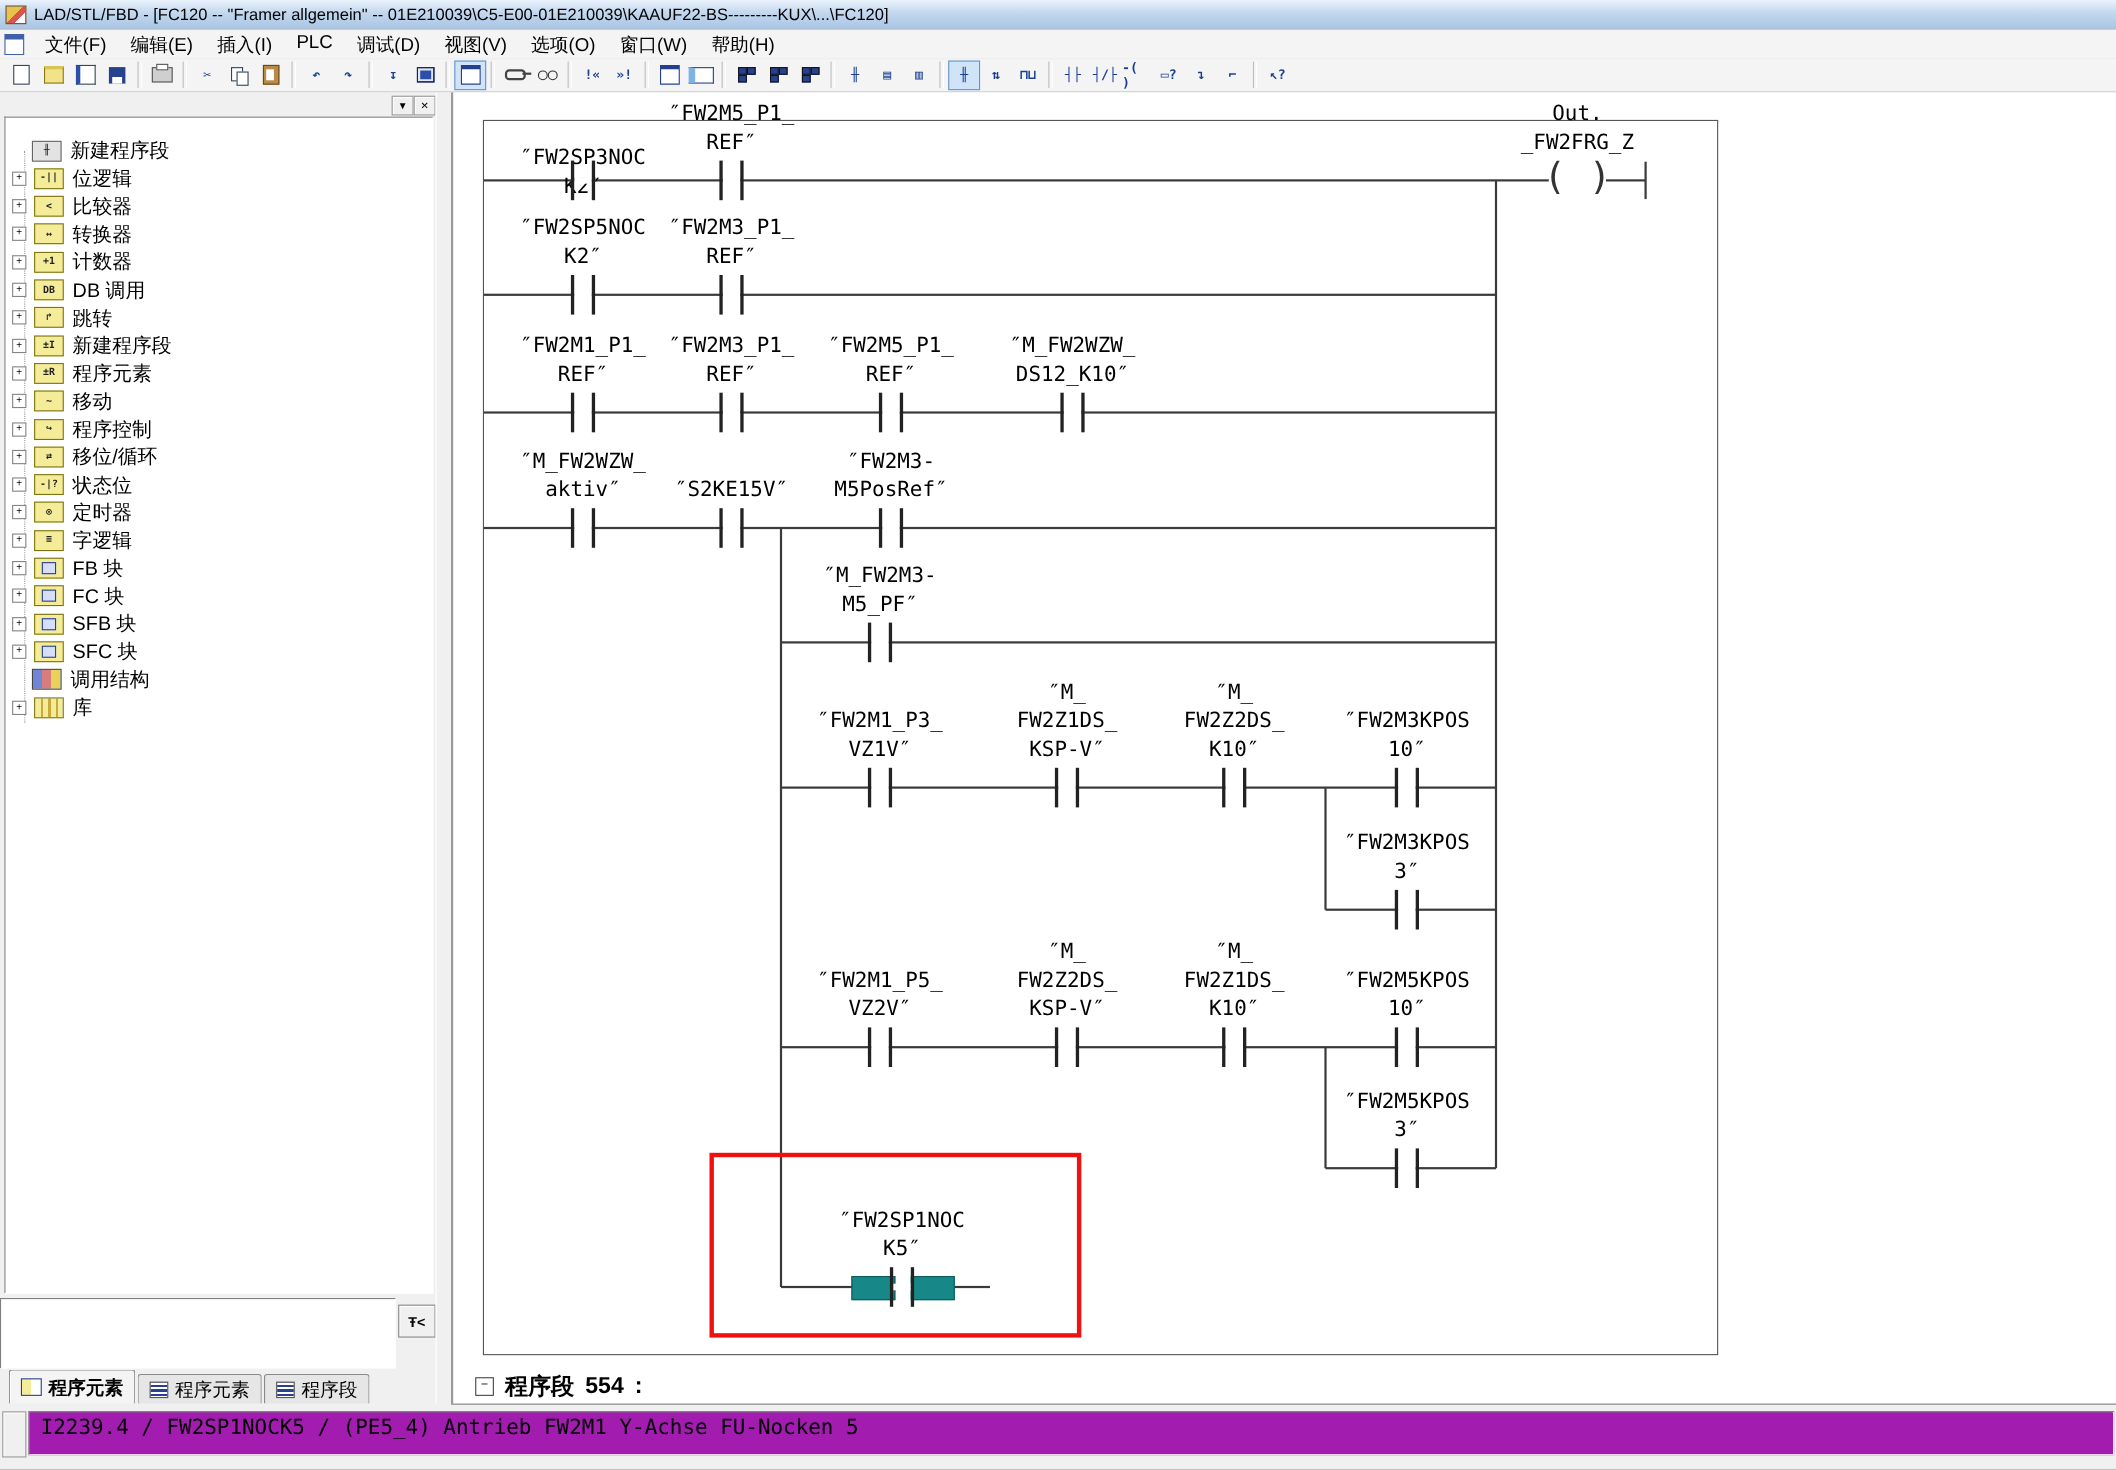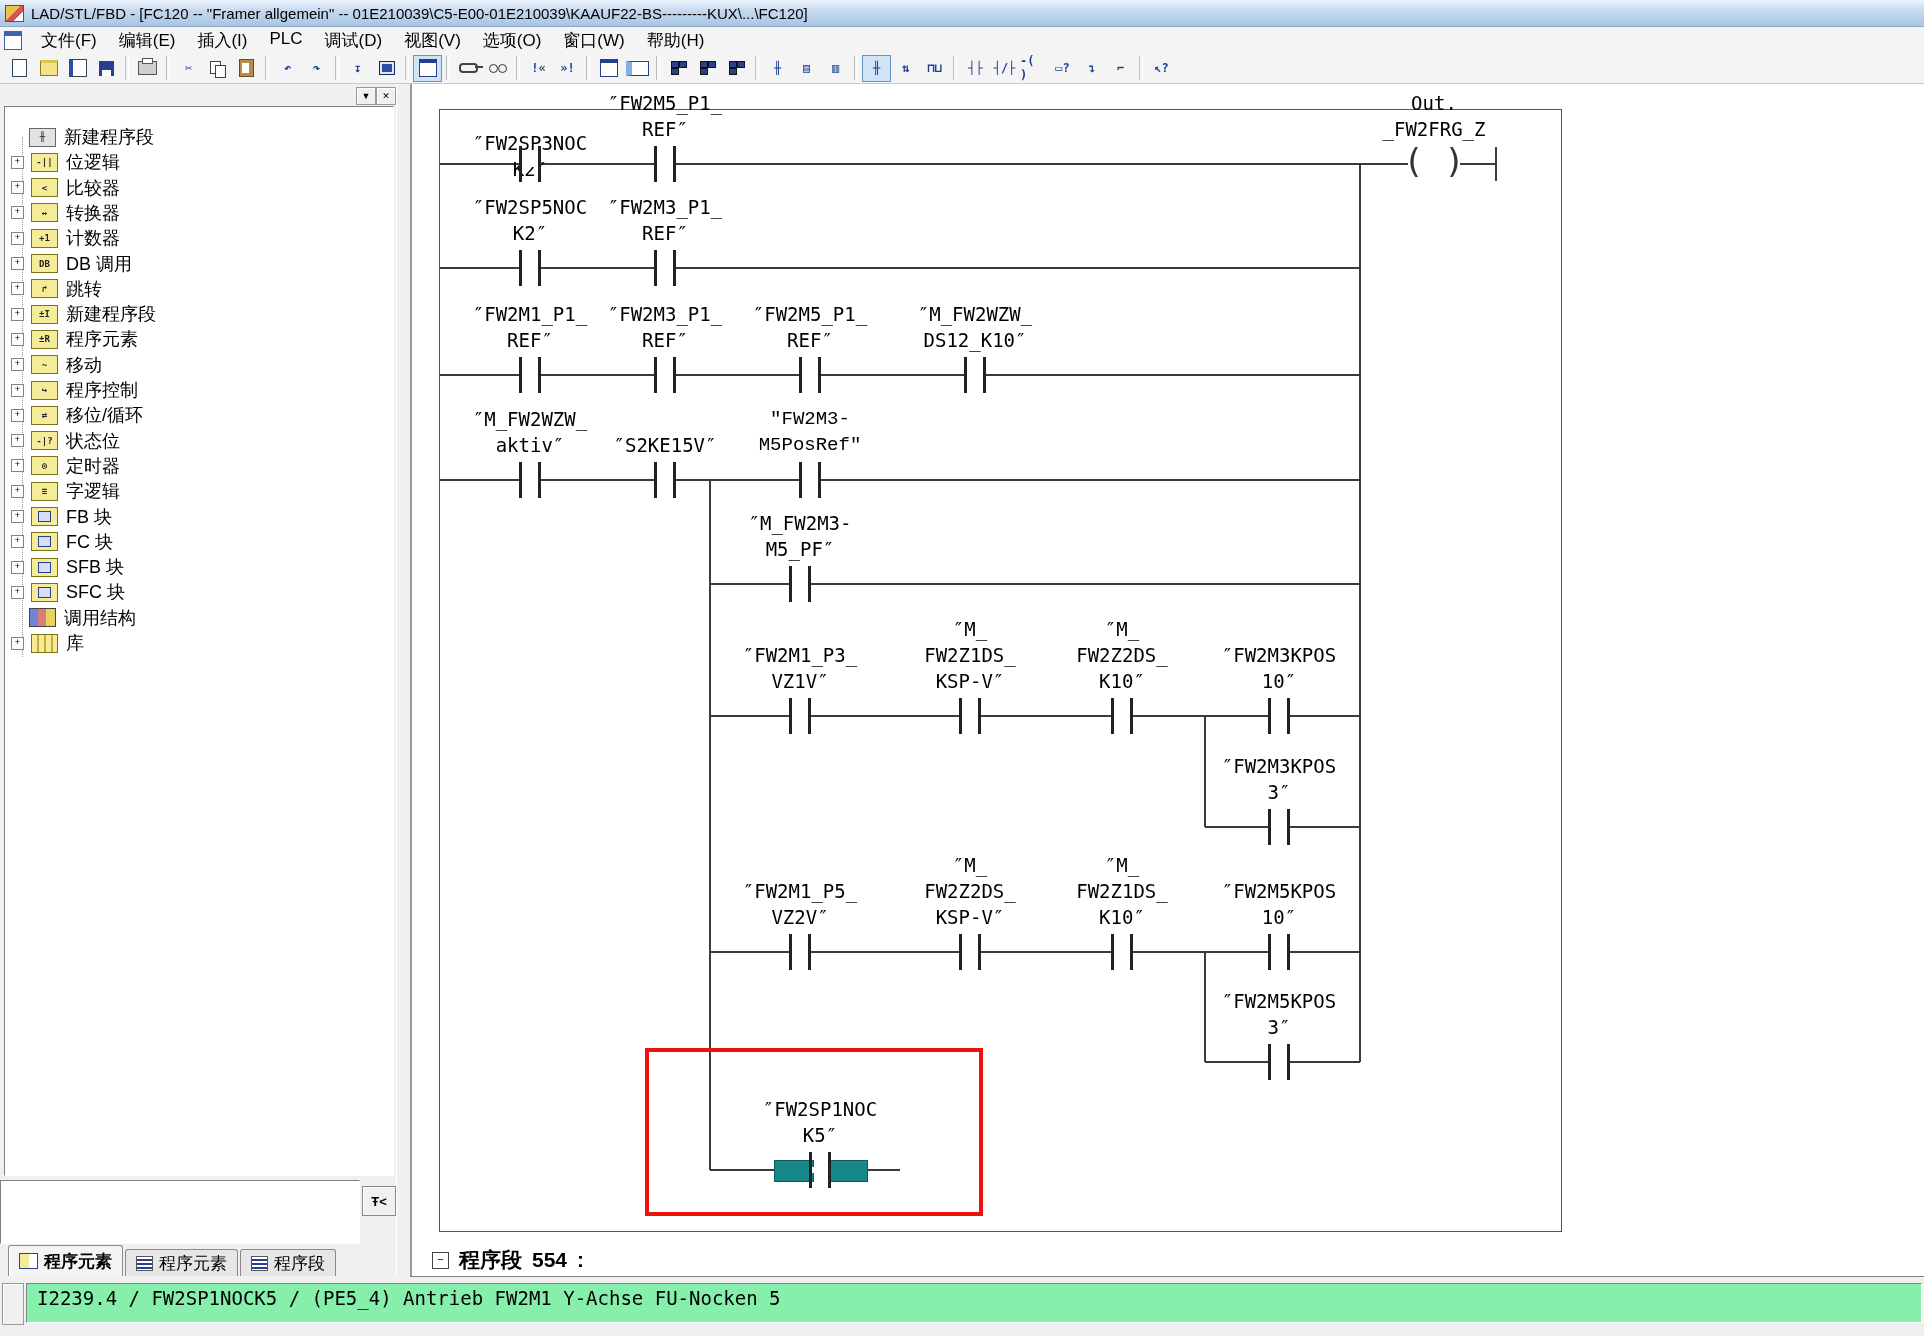--- a/index.html
+++ b/index.html
@@ -97,21 +97,21 @@
   
   .net-footer{position:absolute;left:432px;top:1246px;display:flex;align-items:center;gap:10px;background:#fff;}
   .collapse-box{width:15px;height:15px;border:1px solid #444;font-size:11px;line-height:13px;text-align:center;}
   .nf-title{font-size:21px;font-weight:bold;}
   .nf-desc{font-family:"DejaVu Sans Mono",monospace;font-size:20px;}
   .win-bottom{position:absolute;left:410px;top:1276px;width:1514px;height:3px;
     border-top:1px solid #808080;border-bottom:1px solid #fff;}
   .statusbar{position:absolute;left:0;top:1279px;width:100%;height:57px;background:#f0f0f0;}
   .status-left{position:absolute;left:2px;top:4px;width:20px;height:40px;background:#f0f0f0;
     border:1px solid #999;box-shadow:1px 1px 0 #fff inset;}
-  .status-field{position:absolute;left:26px;top:4px;right:2px;height:40px;background:#86efac;
+  .status-field{position:absolute;left:26px;top:4px;right:2px;height:40px;background:#a21caf;
     border:1px solid;border-color:#808080 #fff #fff #808080;
     font-family:"DejaVu Sans Mono",monospace;font-size:19px;padding:3px 10px;box-sizing:border-box;}
 </style>
 </head>
 <body>
 
 <div id="app">
 
   <div class="titlebar">
     <span class="app-ico"></span>
@@ -464,21 +464,21 @@
       <div class="cbar" style="left: 983px; top: 357px;"></div>
       <div class="clabel lad" style="left: 410px; top: 406px;">″M_FW2WZW_
 aktiv″</div>
       <div class="cpatch" style="left: 522px; top: 477px; width: 16px;"></div>
       <div class="cbar" style="left: 519px; top: 462px;"></div>
       <div class="cbar" style="left: 538px; top: 462px;"></div>
       <div class="clabel lad" style="left: 545px; top: 432px;">″S2KE15V″</div>
       <div class="cpatch" style="left: 657px; top: 477px; width: 16px;"></div>
       <div class="cbar" style="left: 654px; top: 462px;"></div>
       <div class="cbar" style="left: 673px; top: 462px;"></div>
-      <div class="clabel lad" style="left: 690px; top: 406px; font-family: Liberation Mono, monospace;">″FW2M3-
+      <div class="clabel lad" style="left: 690px; top: 406px;">″FW2M3-
 M5PosRef″</div>
       <div class="cpatch" style="left: 802px; top: 477px; width: 16px;"></div>
       <div class="cbar" style="left: 799px; top: 462px;"></div>
       <div class="cbar" style="left: 818px; top: 462px;"></div>
       <div class="clabel lad" style="left: 680px; top: 510px;">″M_FW2M3-
 M5_PF″</div>
       <div class="cpatch" style="left: 792px; top: 581px; width: 16px;"></div>
       <div class="cbar" style="left: 789px; top: 566px;"></div>
       <div class="cbar" style="left: 808px; top: 566px;"></div>
       <div class="clabel lad" style="left: 680px; top: 642px;">″FW2M1_P3_

